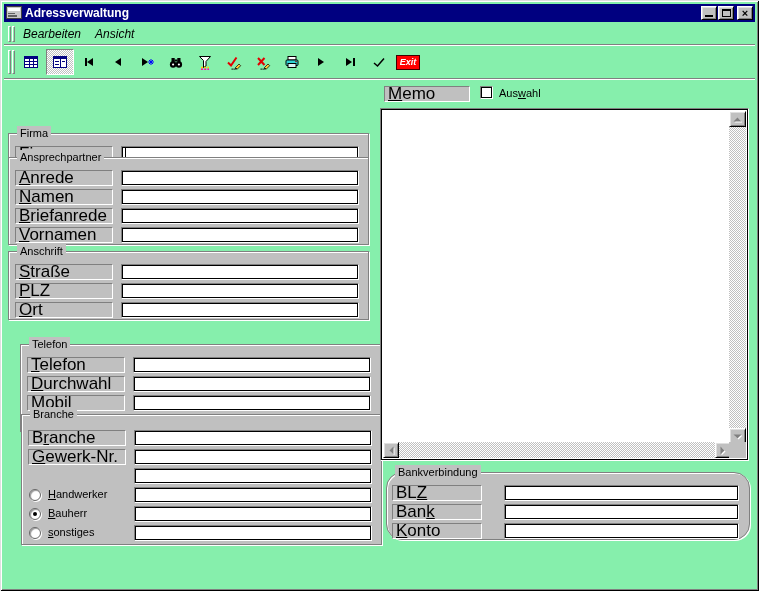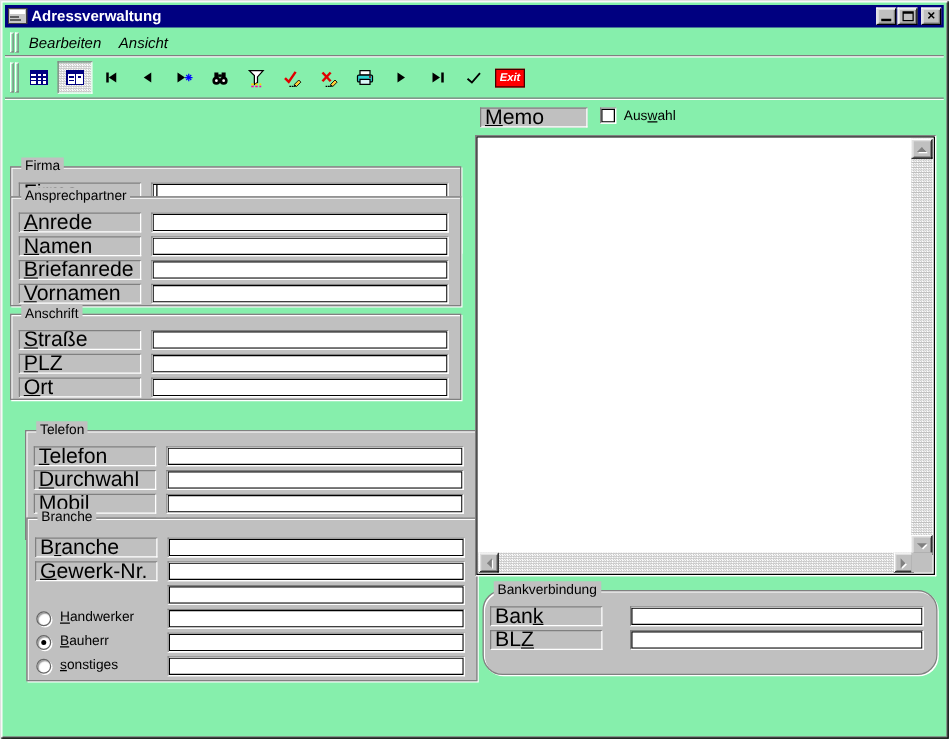--- a/index.html
+++ b/index.html
@@ -435,22 +435,26 @@
             <path d="M5.5 4.5l-4 4v-8z" fill="#808080"></path>
           </svg>
       </span>
     </div>
     <div class="corner"></div>
   </div>
 
   <div class="grp grp-bank" style="left:386px; top:472px; width:364px; height:68px; border-radius:16px;">
     <span class="grp-title">Bankverbindung</span>
     <div class="fieldrow">
+      <span class="flabel">BL<u>Z</u></span>
+      <input class="tinput" value="" style="">
+    </div>
+    <div class="fieldrow">
       <span class="flabel">Ban<u>k</u></span>
       <input class="tinput" value="" style="">
     </div>
     <div class="fieldrow">
-      <span class="flabel">BL<u>Z</u></span>
+      <span class="flabel"><u>K</u>onto</span>
       <input class="tinput" value="" style="">
     </div>
   </div>
 
 </div>
 
 </body></html>

